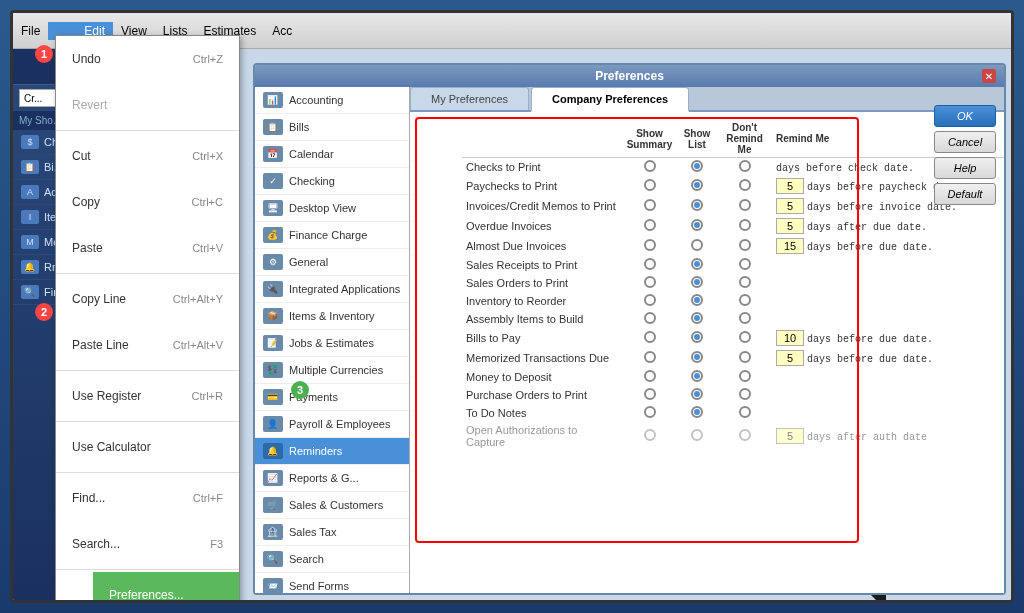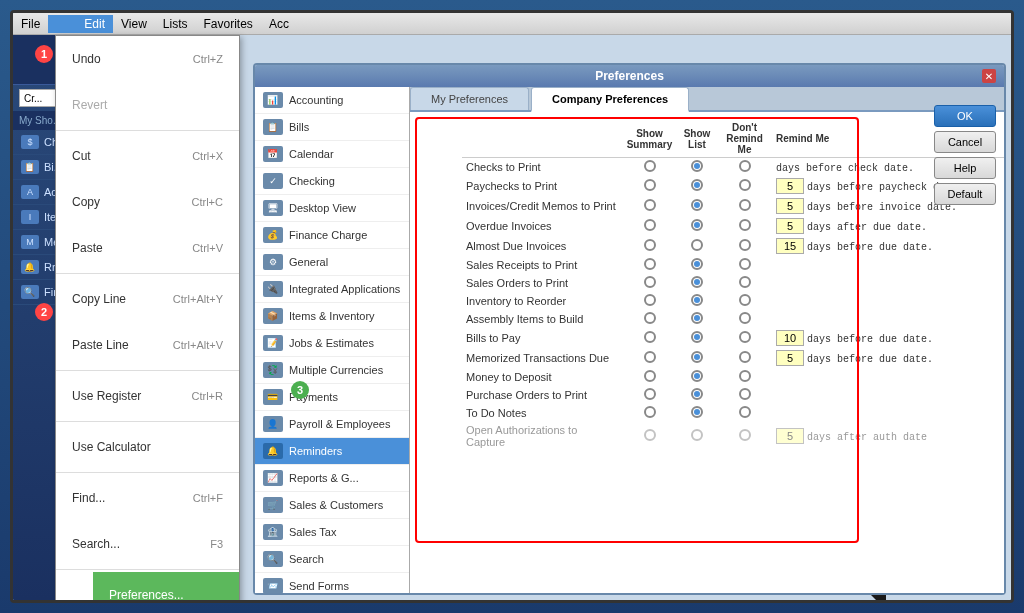--- a/index.html
+++ b/index.html
@@ -33,21 +33,21 @@
     .app-bg {
       position: absolute;
       top: 0; left: 0; right: 0; bottom: 0;
       background: #c8d8e8;
     }
 
     
     .menubar {
       position: absolute;
       top: 0; left: 0; right: 0;
-      height: 22px;
+      height: 36px;
       background: linear-gradient(to bottom, #e8e8e8, #d0d0d0);
       border-bottom: 1px solid #aaa;
       display: flex;
       align-items: center;
       z-index: 100;
     }
     .menubar-item {
       padding: 2px 8px;
       font-size: 12px;
       color: #000;
@@ -352,20 +352,21 @@
     }
     .dialog-btn {
       width: 62px;
       padding: 4px 8px;
       font-size: 11px;
       text-align: center;
       cursor: pointer;
       border-radius: 3px;
       border: 1px solid #888;
       background: linear-gradient(to bottom, #f0f0f0, #d8d8d8);
+      font-style: italic;
     }
     .dialog-btn.primary {
       background: linear-gradient(to bottom, #4a90d9, #2a70b9);
       color: white;
       border-color: #1a60a9;
     }
 
     
     .arrow-callout {
       position: absolute;
@@ -416,21 +417,21 @@
 
   <div class="num-badge badge-1">1</div>
   <div class="num-badge badge-2">2</div>
   <div class="num-badge badge-3">3</div>
 
   <div class="menubar">
     <div class="menubar-item">File</div>
     <div class="menubar-item active">Edit</div>
     <div class="menubar-item">View</div>
     <div class="menubar-item">Lists</div>
-    <div class="menubar-item">Favorites</div>
+    <div class="menubar-item">Estimates</div>
     <div class="menubar-item">Acc</div>
   </div>
 
   <div class="left-sidebar">
     <div class="sidebar-top">Y...</div>
     <div class="sidebar-search">
       <input type="text" value="Cr..." style="">
     </div>
     <div class="sidebar-section">My Sho...</div>
     <div class="sidebar-nav-item">

